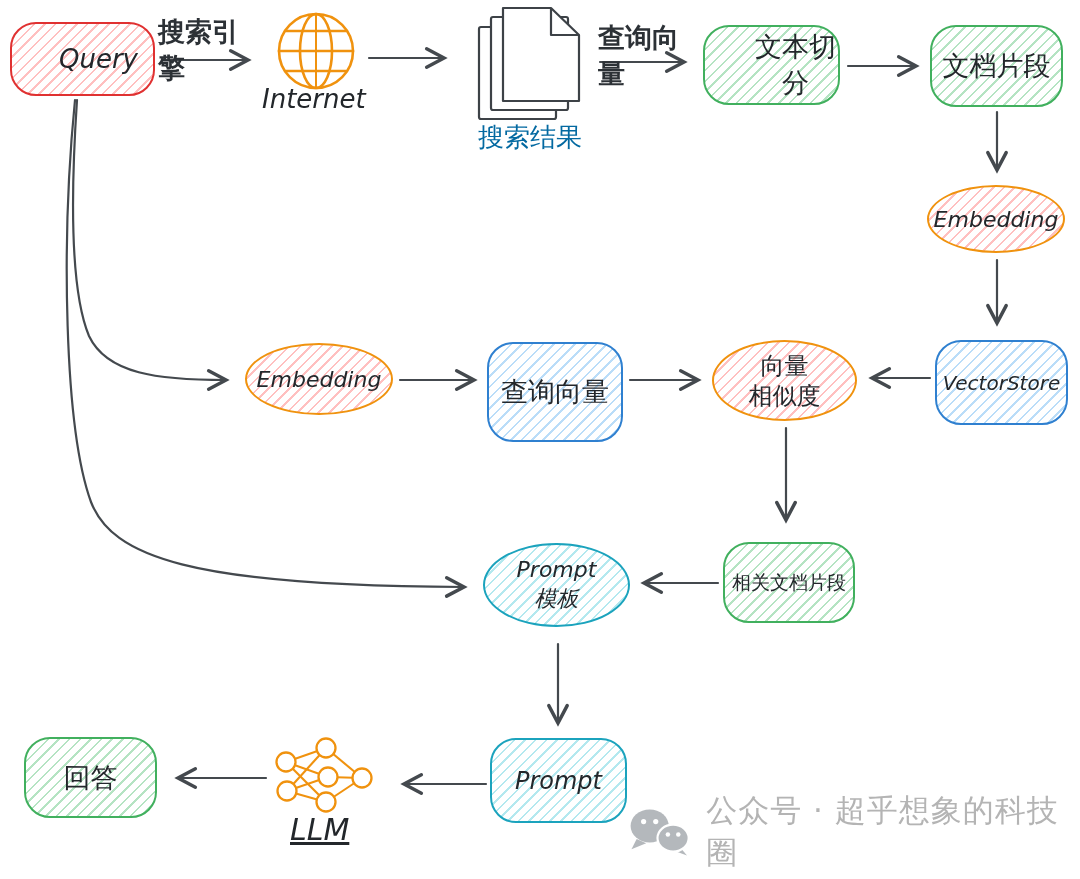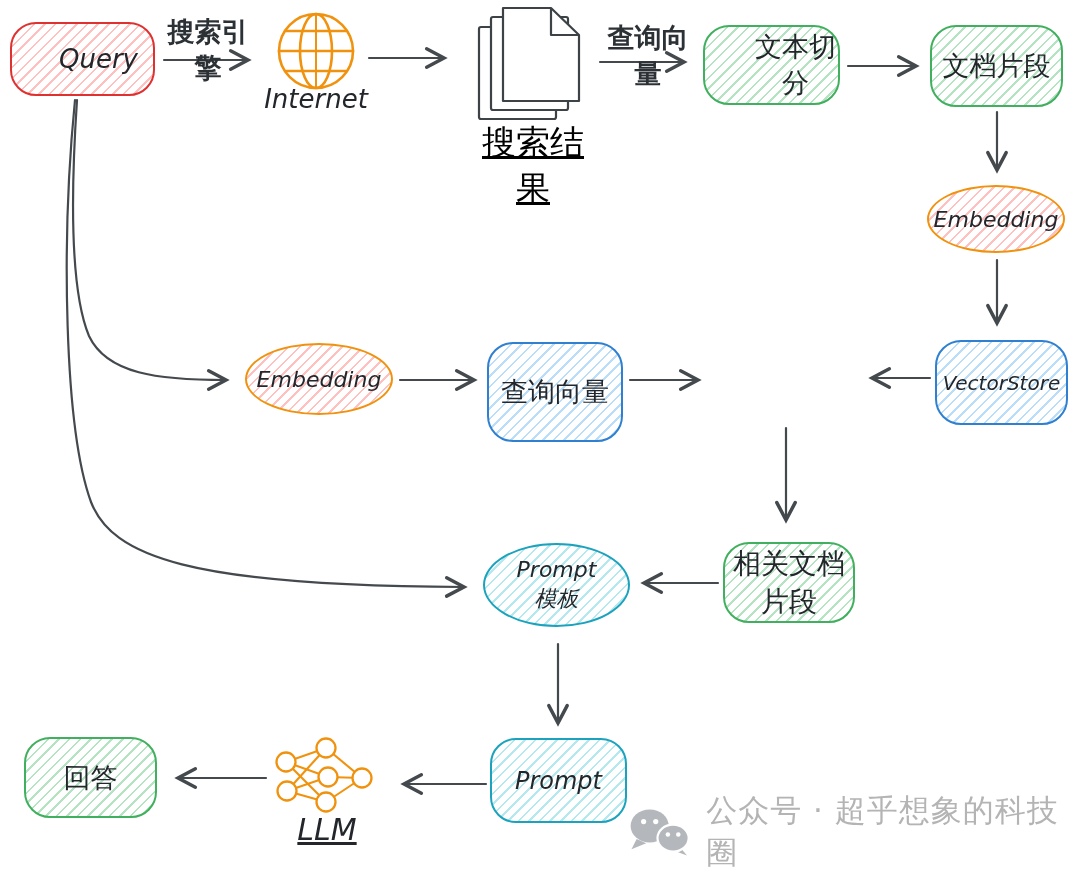--- a/index.html
+++ b/index.html
@@ -27,30 +27,30 @@
   .bd-teal{border-color:#1ba3bd;}
   
   .n-query{left:10px;top:22px;width:145px;height:74px;font-size:26px;padding-left:32px;}
   .n-text-split{left:703px;top:25px;width:137px;height:80px;font-size:27px;padding-left:48px;}
   .n-doc-frag{left:930px;top:25px;width:133px;height:82px;font-size:27px;}
   .n-embed-top{left:927px;top:185px;width:138px;height:68px;font-size:22px;}
   .n-vector-store{left:935px;top:340px;width:133px;height:85px;font-size:20px;}
   .n-similarity{left:712px;top:340px;width:145px;height:81px;font-size:24px;line-height:1.25;}
   .n-embed-query{left:245px;top:343px;width:148px;height:72px;font-size:22px;}
   .n-query-vector{left:487px;top:342px;width:136px;height:100px;font-size:27px;}
-  .n-related-frag{left:723px;top:542px;width:132px;height:81px;font-size:28px;}
+  .n-related-frag{left:723px;top:542px;width:132px;height:81px;font-size:19px;}
   .n-prompt-template{left:483px;top:543px;width:147px;height:84px;font-size:22px;line-height:1.3;}
   .n-prompt{left:490px;top:738px;width:137px;height:85px;font-size:24px;}
   .n-answer{left:24px;top:737px;width:133px;height:81px;font-size:27px;}
   
-  .flabel{position:absolute;z-index:2;text-align:center;color:#2c3136;}
+  .flabel{position:absolute;z-index:2;text-align:left;color:#2c3136;}
   .l-search-engine{left:158px;top:14px;width:100px;font-size:27px;font-weight:600;}
   .l-page-parse{left:598px;top:20px;width:100px;font-size:27px;font-weight:600;}
   .l-internet{left:262px;top:84px;width:108px;font-size:26px;font-style:italic;color:#23272b;}
-  .l-search-results{left:478px;top:120px;width:110px;font-size:34px;color:#000000;text-decoration:underline;}
+  .l-search-results{left:478px;top:120px;width:110px;font-size:26px;color:#0369a1;}
   .l-llm{left:290px;top:812px;width:74px;font-size:30px;font-style:italic;color:#23272b;text-decoration:underline;}
   
   .wm{
     position:absolute;z-index:2;left:628px;top:808px;height:48px;
     display:flex;align-items:center;gap:14px;color:#b4b4b4;font-size:31px;letter-spacing:1px;
   }
 </style>
 </head>
 <body>
 
@@ -119,20 +119,22 @@
         <circle cx="362" cy="778" r="9.5"></circle>
       </g>
     </g>
   </svg>
 
   <div class="node box bd-red fill-red hand n-query">Query</div>
   <div class="node box bd-green fill-green n-text-split">文本切分</div>
   <div class="node box bd-green fill-green n-doc-frag">文档片段</div>
   <div class="node ellipse bd-orange fill-red hand n-embed-top">Embedding</div>
   <div class="node box bd-blue fill-blue hand n-vector-store">VectorStore</div>
+  <div class="node ellipse bd-orange fill-red n-similarity">向量
+相似度</div>
   <div class="node ellipse bd-orange fill-red hand n-embed-query">Embedding</div>
   <div class="node box bd-blue fill-blue n-query-vector">查询向量</div>
   <div class="node box bd-green fill-green n-related-frag">相关文档片段</div>
   <div class="node ellipse bd-teal fill-teal hand n-prompt-template">Prompt
 模板</div>
   <div class="node box bd-teal fill-teal hand n-prompt">Prompt</div>
   <div class="node box bd-green fill-green n-answer">回答</div>
 
   <div class="flabel l-search-engine">搜索引擎</div>
   <div class="flabel l-page-parse">查询向量</div>

